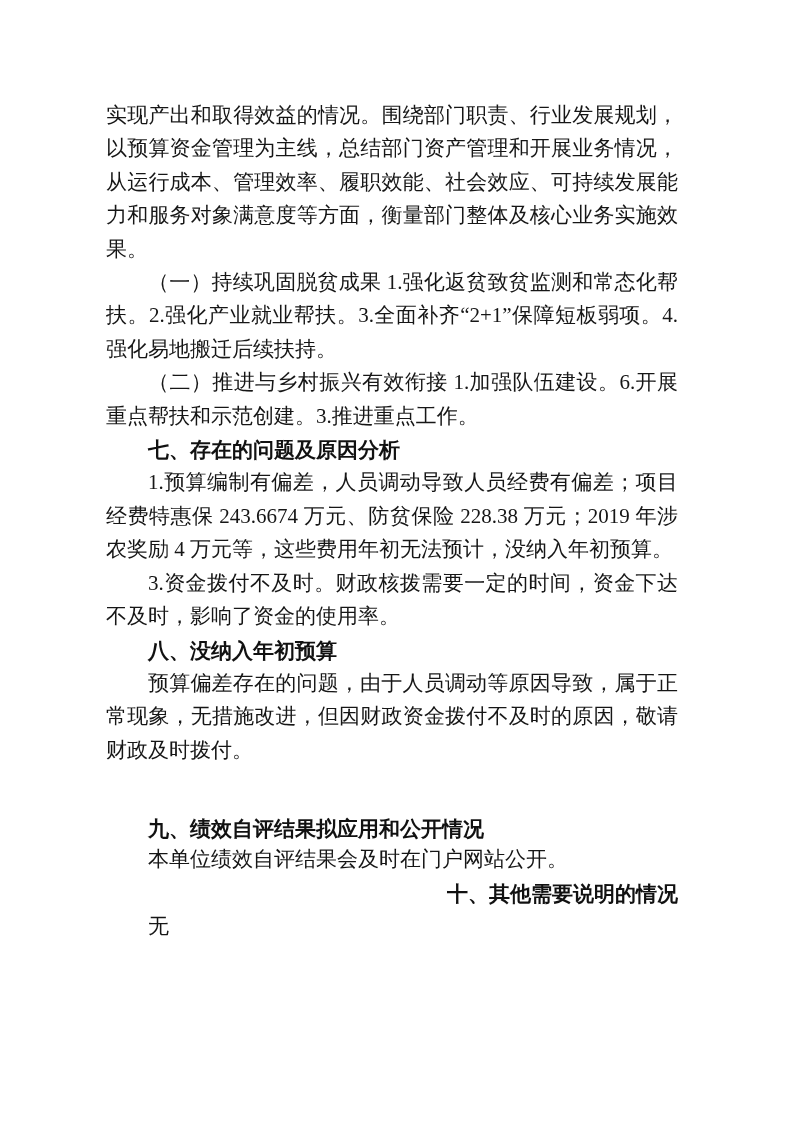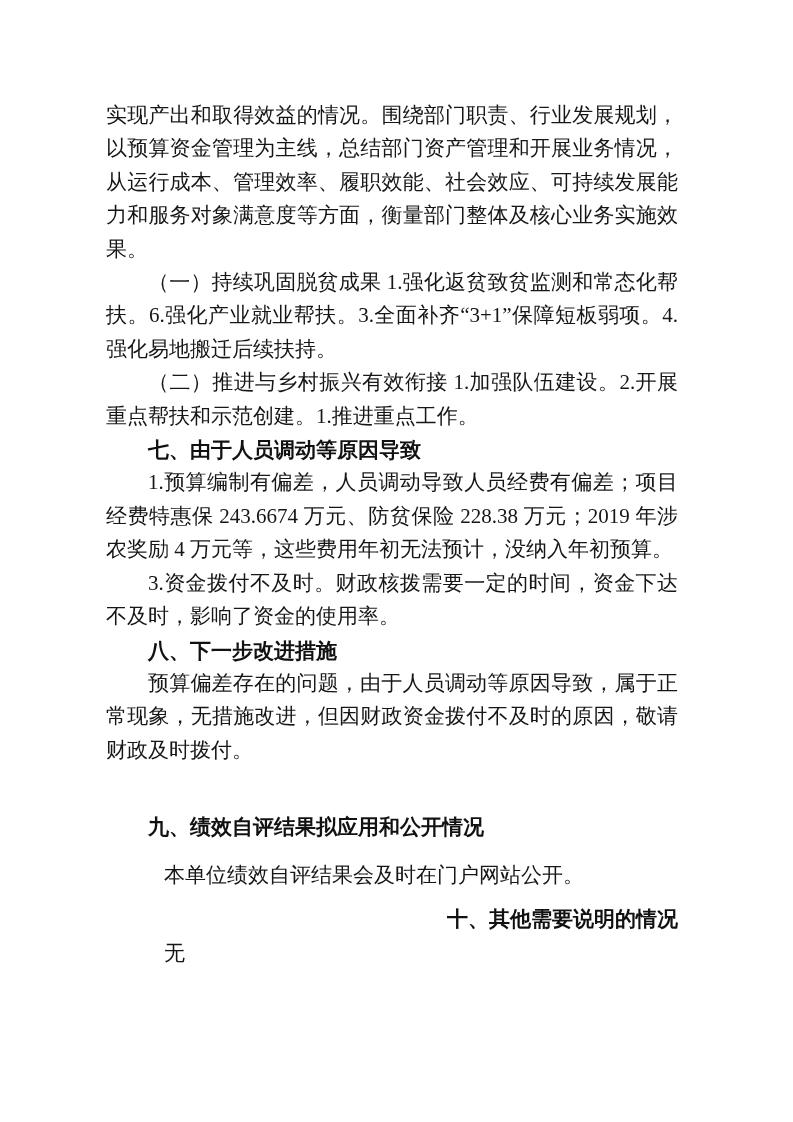--- a/index.html
+++ b/index.html
@@ -44,54 +44,54 @@
     color: #111111;
   }
   .closing {
     margin-top: 47px;
   }
   .closing .heading-close {
     margin: 0;
     font-size: 21px;
     line-height: 30px;
     text-indent: 42px;
-    font-family: Liberation Mono, monospace;
+    font-family: Liberation Sans, sans-serif;
     font-weight: bold;
     color: #111111;
   }
   .closing .para-close {
-    margin: 16px;
+    margin: 0;
     font-size: 21px;
     line-height: 30px;
     text-indent: 42px;
     text-align: left;
     word-break: break-all;
   }
   .closing .mt5 { margin-top: 5px; text-align: right; }
   .closing .mt2 { margin-top: 2px; }
 </style>
 </head>
 <body>
 
 <div class="page">
   <div class="content">
 
     <p class="para">实现产出和取得效益的情况。围绕部门职责、行业发展规划，以预算资金管理为主线，总结部门资产管理和开展业务情况，从运行成本、管理效率、履职效能、社会效应、可持续发展能力和服务对象满意度等方面，衡量部门整体及核心业务实施效果。</p>
 
-    <p class="para indent">（一）持续巩固脱贫成果 1.强化返贫致贫监测和常态化帮扶。6.强化产业就业帮扶。3.全面补齐“3+1”保障短板弱项。4.强化易地搬迁后续扶持。</p>
+    <p class="para indent">（一）持续巩固脱贫成果 1.强化返贫致贫监测和常态化帮扶。2.强化产业就业帮扶。3.全面补齐“2+1”保障短板弱项。4.强化易地搬迁后续扶持。</p>
 
-    <p class="para indent">（二）推进与乡村振兴有效衔接 1.加强队伍建设。2.开展重点帮扶和示范创建。1.推进重点工作。</p>
+    <p class="para indent">（二）推进与乡村振兴有效衔接 1.加强队伍建设。6.开展重点帮扶和示范创建。3.推进重点工作。</p>
 
-    <h2 class="heading">七、由于人员调动等原因导致</h2>
+    <h2 class="heading">七、存在的问题及原因分析</h2>
 
     <p class="para indent">1.预算编制有偏差，人员调动导致人员经费有偏差；项目经费特惠保 243.6674 万元、防贫保险 228.38 万元；2019 年涉农奖励 4 万元等，这些费用年初无法预计，没纳入年初预算。</p>
 
     <p class="para indent">3.资金拨付不及时。财政核拨需要一定的时间，资金下达不及时，影响了资金的使用率。</p>
 
-    <h2 class="heading">八、下一步改进措施</h2>
+    <h2 class="heading">八、没纳入年初预算</h2>
 
     <p class="para indent">预算偏差存在的问题，由于人员调动等原因导致，属于正常现象，无措施改进，但因财政资金拨付不及时的原因，敬请财政及时拨付。</p>
 
     <div class="closing">
 
       <h2 class="heading-close">九、绩效自评结果拟应用和公开情况</h2>
 
       <p class="para-close">本单位绩效自评结果会及时在门户网站公开。</p>
 
       <h2 class="heading-close mt5">十、其他需要说明的情况</h2>

